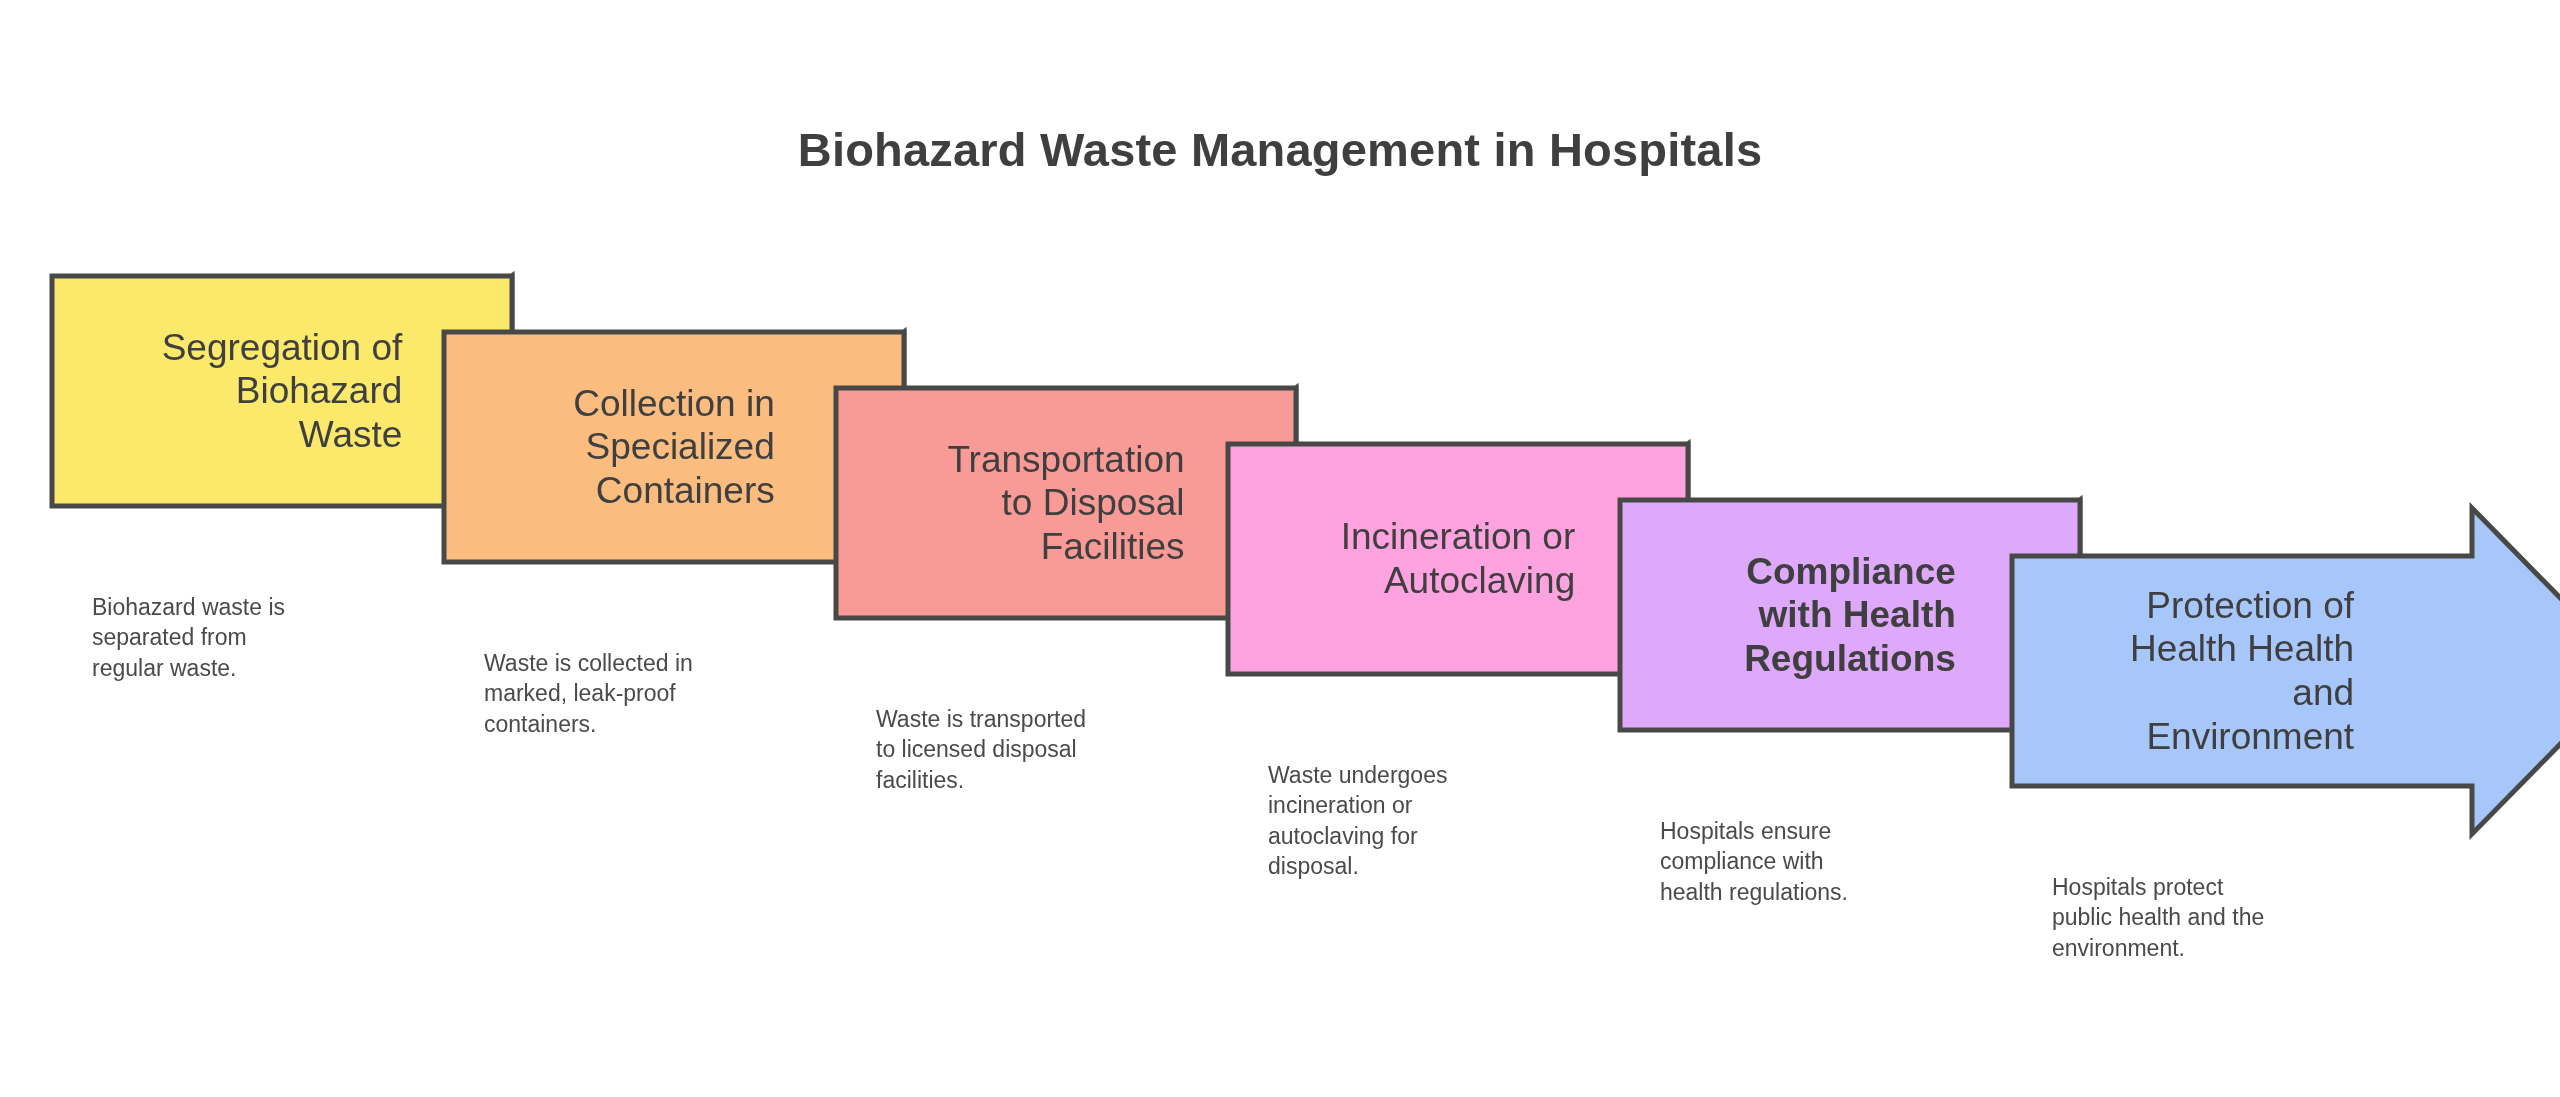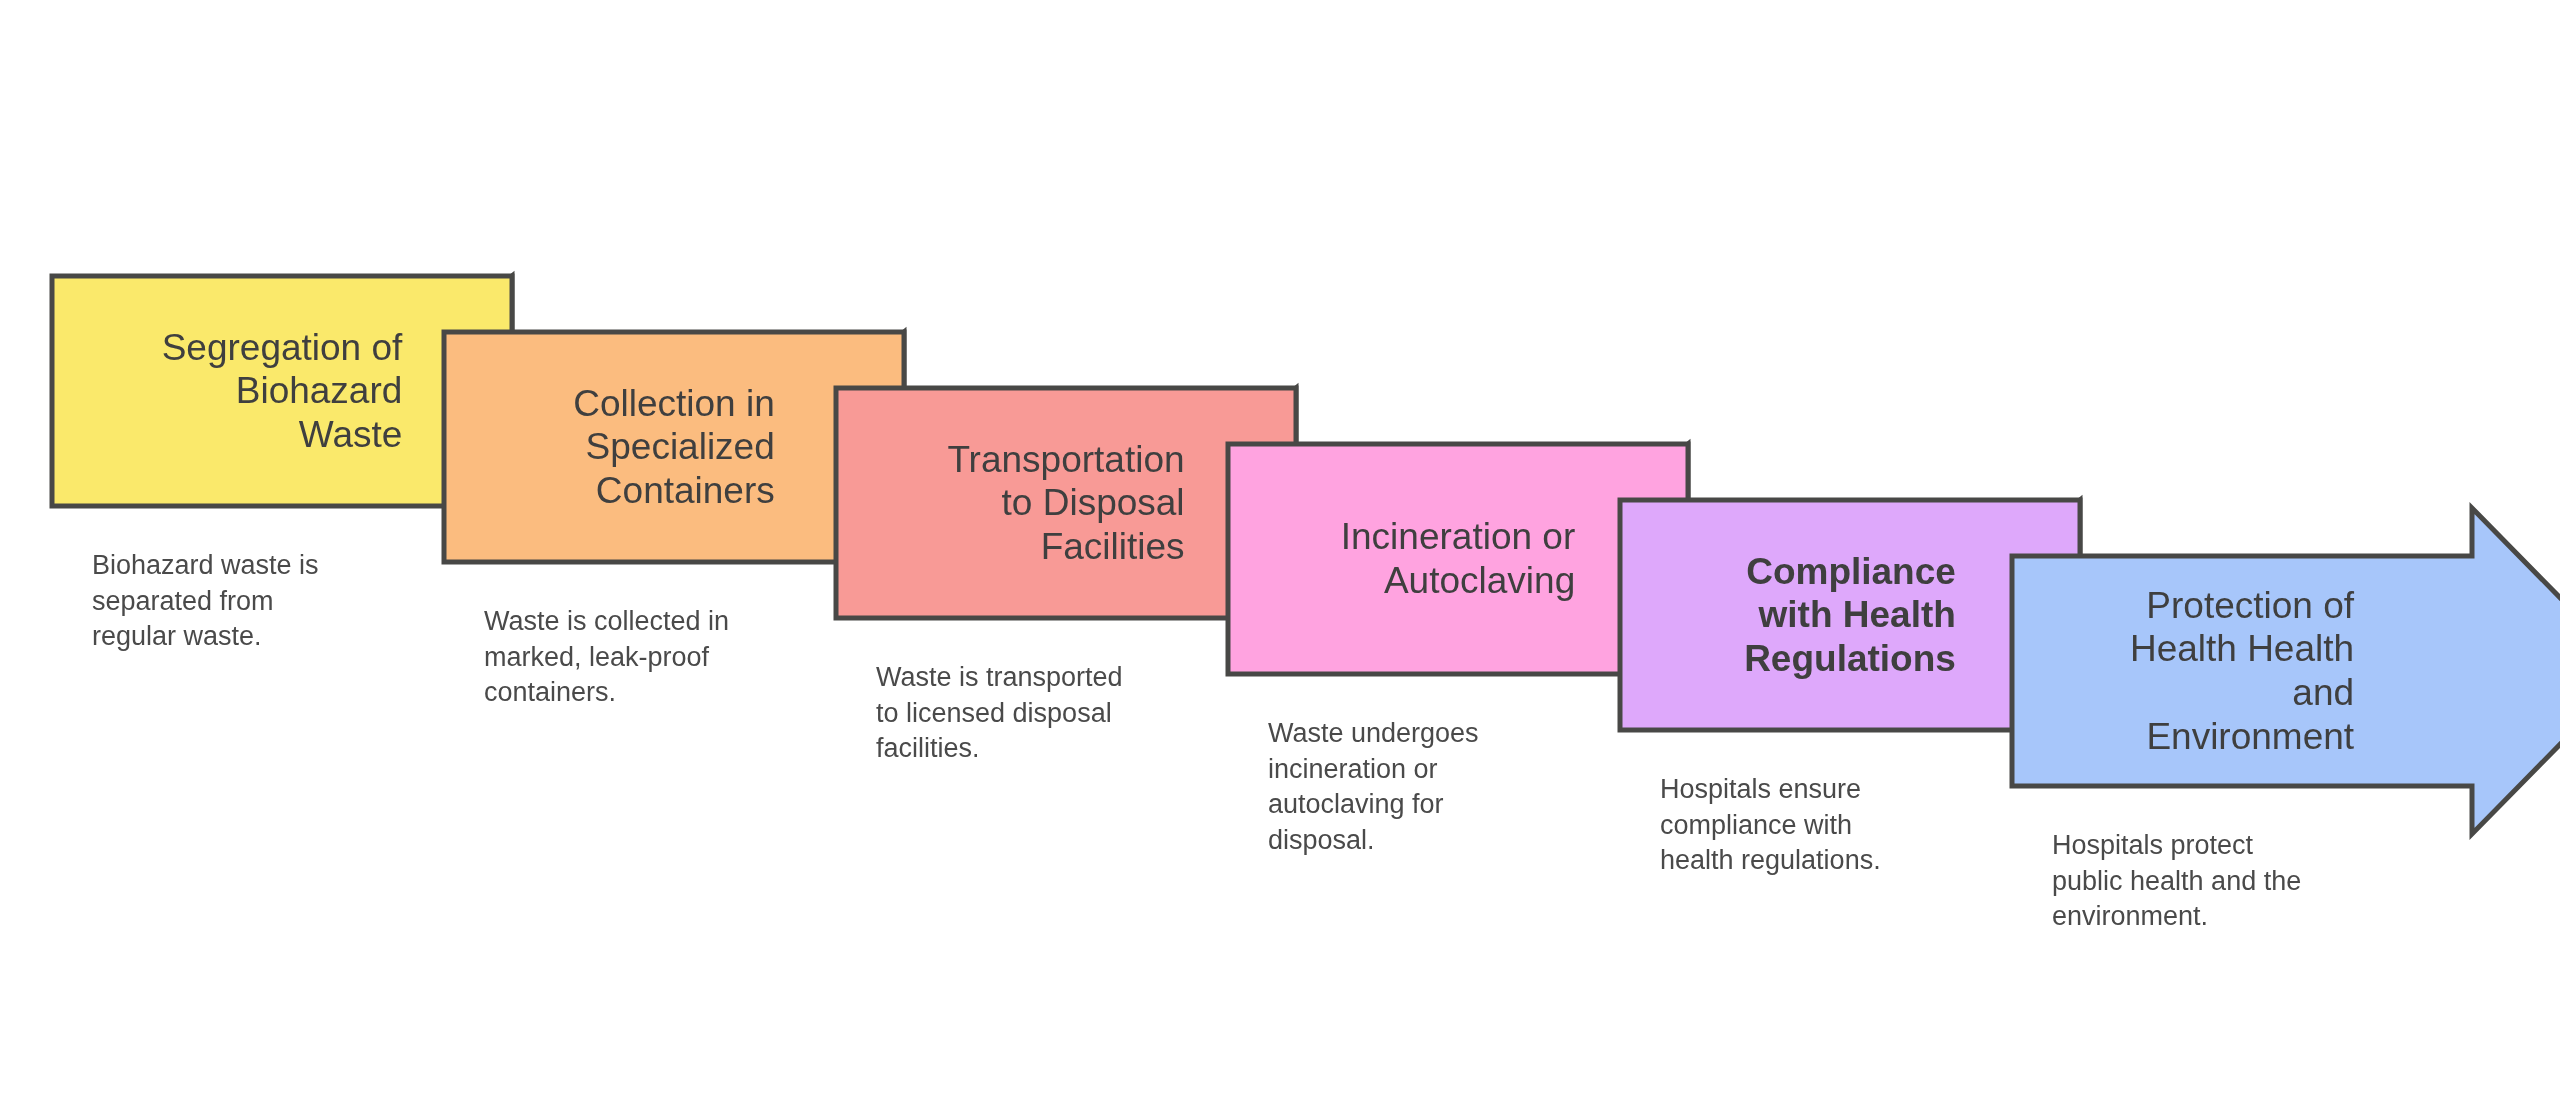--- a/index.html
+++ b/index.html
@@ -28,30 +28,32 @@
     text-align:right;
     color:#3f3f3f;
     font-size:37px;
     line-height:1.18;
     white-space:pre-line;
     pointer-events:none;
   }
   .caption{
     position:absolute;
     color:#4a4a4a;
-    font-size:27px;
+    font-size:23px;
     line-height:1.32;
     white-space:pre-line;
+    margin-top:44px;
   }
 </style>
 </head>
 <body>
 
 <div id="stage">
 
+  <div id="title">Biohazard Waste Management in Hospitals</div>
 
   <svg id="flow" viewBox="0 0 2560 1097">
     <g id="shapes">
         <polygon points="512,276 512,332 444,332" fill="#FBBC7F" stroke="#484846" stroke-width="5" stroke-linejoin="miter"></polygon>
         <polygon points="904,332 904,388 836,388" fill="#F89A96" stroke="#484846" stroke-width="5" stroke-linejoin="miter"></polygon>
         <polygon points="1296,388 1296,444 1228,444" fill="#FFA3E0" stroke="#484846" stroke-width="5" stroke-linejoin="miter"></polygon>
         <polygon points="1688,444 1688,500 1620,500" fill="#DEA8FB" stroke="#484846" stroke-width="5" stroke-linejoin="miter"></polygon>
         <polygon points="2080,500 2080,556 2012,556" fill="#A7C6FA" stroke="#484846" stroke-width="5" stroke-linejoin="miter"></polygon>
         <rect x="52" y="276" width="460" height="230" fill="#FAE96B" stroke="#484846" stroke-width="5" stroke-linejoin="miter"></rect>
         <rect x="444" y="332" width="460" height="230" fill="#FBBC7F" stroke="#484846" stroke-width="5" stroke-linejoin="miter"></rect>

